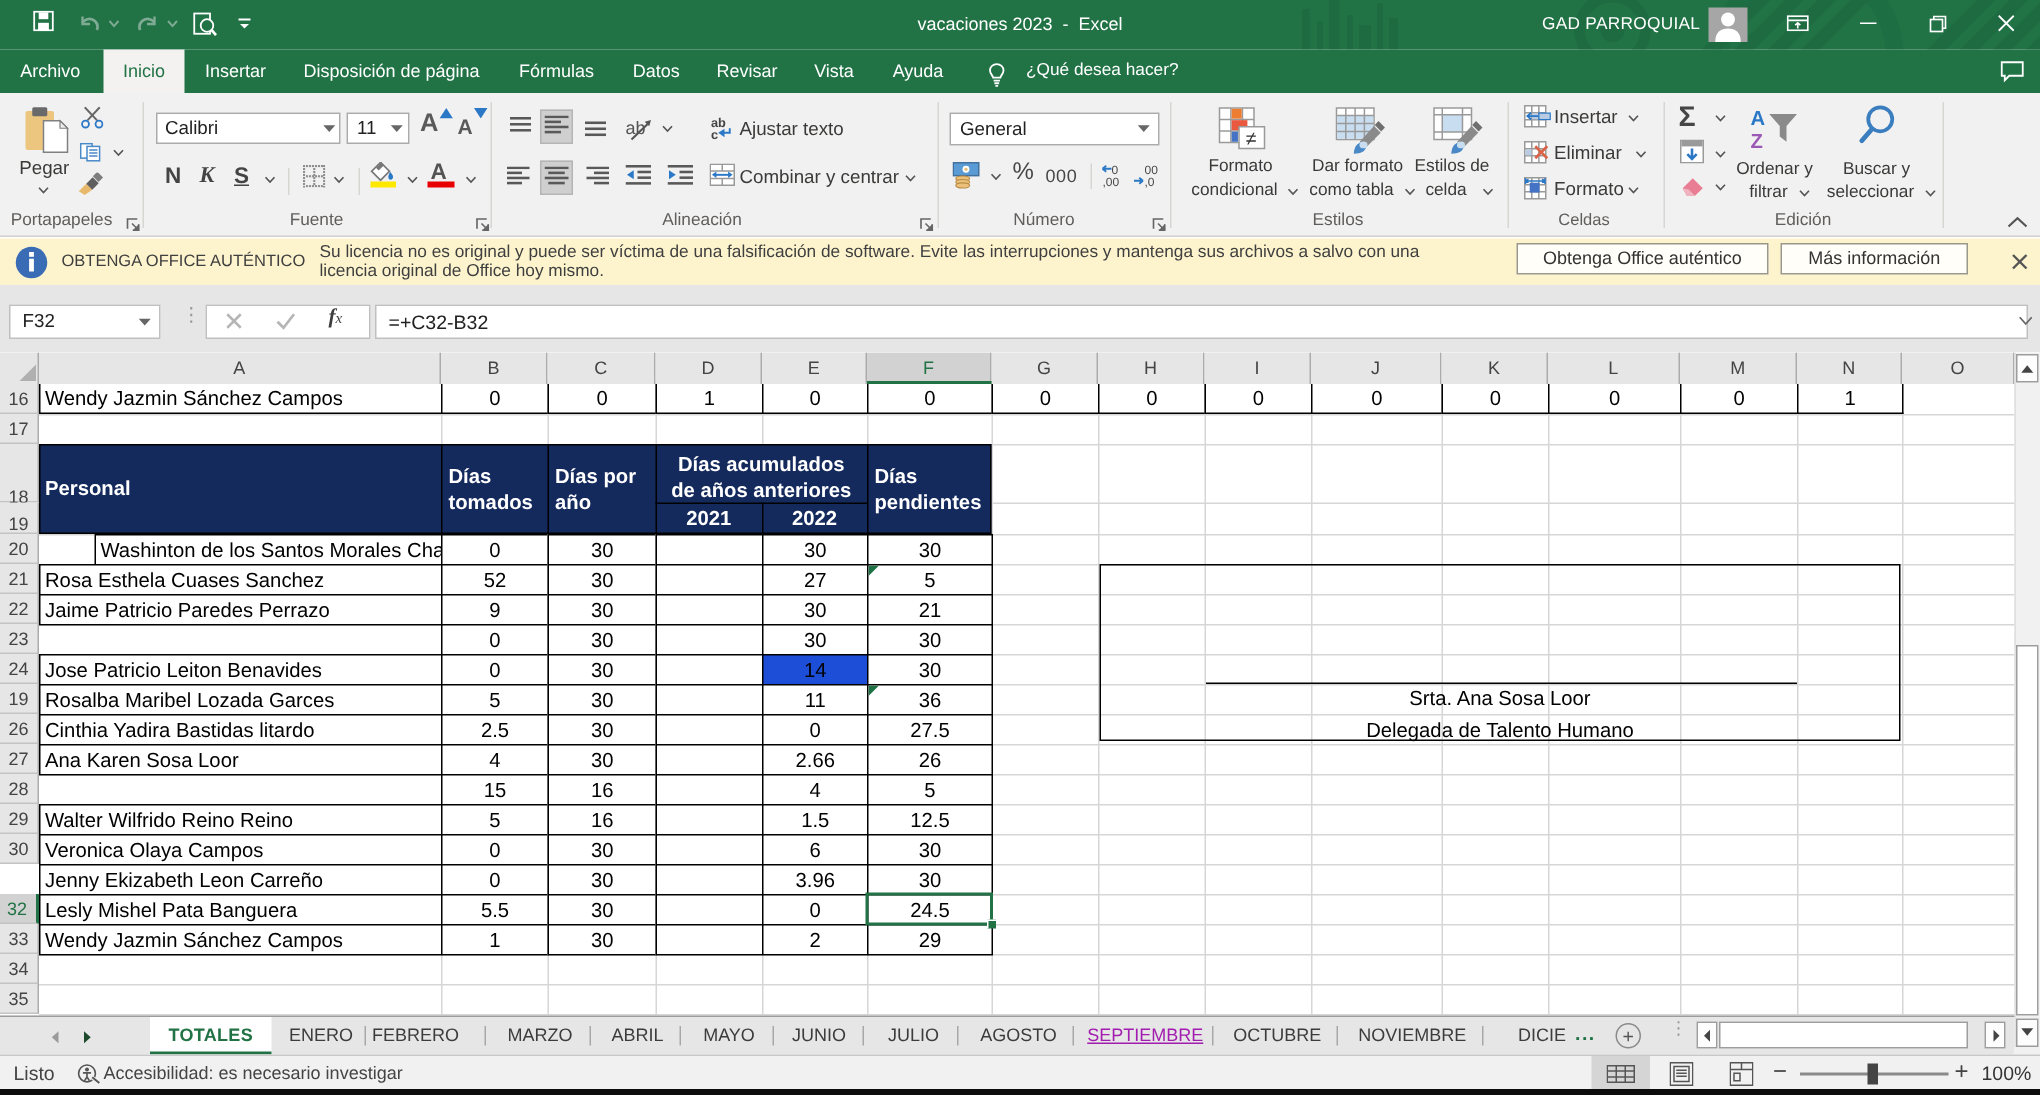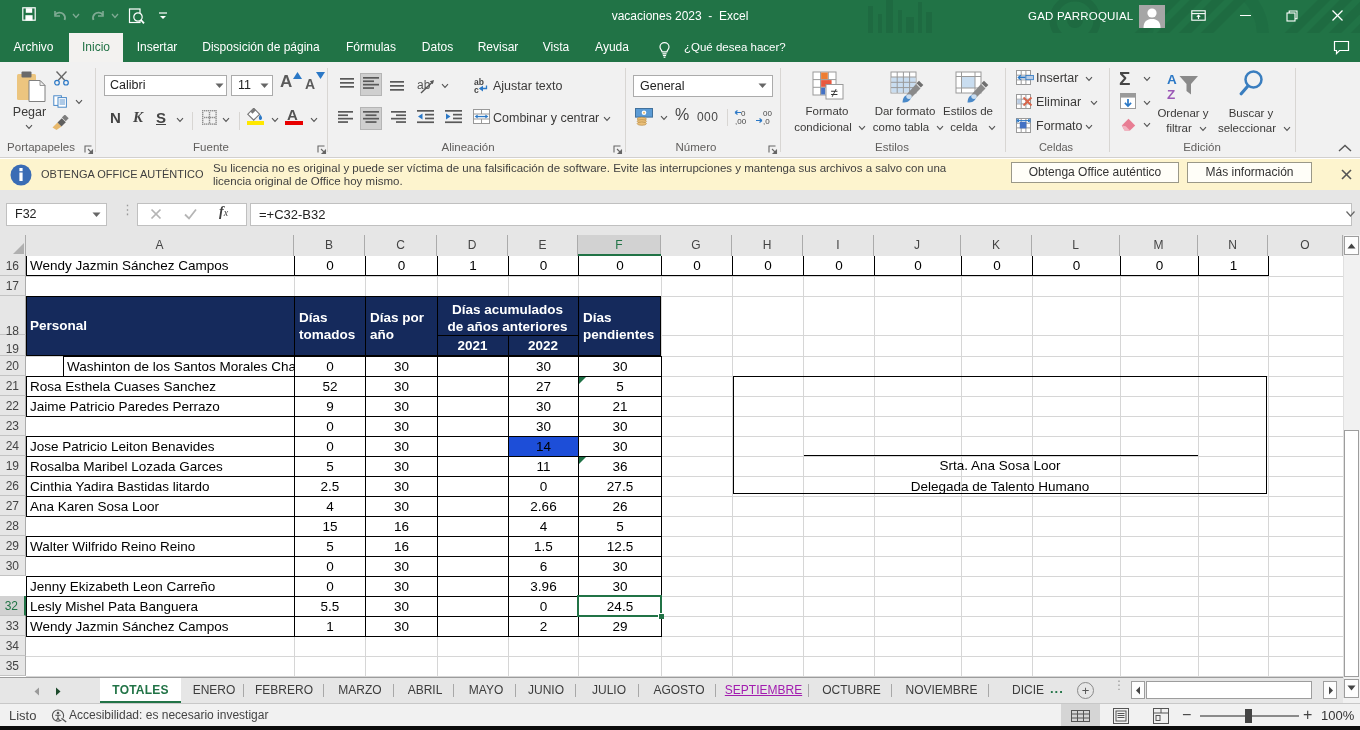--- a/index.html
+++ b/index.html
@@ -733,20 +733,21 @@
 <div class="ab" style="left:365px;top:281px;width:73px;height:21px;background:#fff;border:1px solid #000;font-size:13.5px;color:#000;text-align:center;line-height:19px;white-space:nowrap;overflow:hidden;">16</div>
 <div class="ab" style="left:437px;top:281px;width:72px;height:21px;background:#fff;border:1px solid #000;font-size:13.5px;color:#000;text-align:center;line-height:19px;white-space:nowrap;overflow:hidden;"></div>
 <div class="ab" style="left:508px;top:281px;width:71px;height:21px;background:#fff;border:1px solid #000;font-size:13.5px;color:#000;text-align:center;line-height:19px;white-space:nowrap;overflow:hidden;">4</div>
 <div class="ab" style="left:578px;top:281px;width:84px;height:21px;background:#fff;border:1px solid #000;font-size:13.5px;color:#000;text-align:center;line-height:19px;white-space:nowrap;overflow:hidden;">5</div>
 <div class="ab" style="left:26px;top:301px;width:269px;height:21px;background:#fff;border:1px solid #000;font-size:13.5px;color:#000;text-align:left;padding-left:3px;line-height:19px;white-space:nowrap;overflow:hidden;">Walter Wilfrido Reino Reino</div>
 <div class="ab" style="left:294px;top:301px;width:72px;height:21px;background:#fff;border:1px solid #000;font-size:13.5px;color:#000;text-align:center;line-height:19px;white-space:nowrap;overflow:hidden;">5</div>
 <div class="ab" style="left:365px;top:301px;width:73px;height:21px;background:#fff;border:1px solid #000;font-size:13.5px;color:#000;text-align:center;line-height:19px;white-space:nowrap;overflow:hidden;">16</div>
 <div class="ab" style="left:437px;top:301px;width:72px;height:21px;background:#fff;border:1px solid #000;font-size:13.5px;color:#000;text-align:center;line-height:19px;white-space:nowrap;overflow:hidden;"></div>
 <div class="ab" style="left:508px;top:301px;width:71px;height:21px;background:#fff;border:1px solid #000;font-size:13.5px;color:#000;text-align:center;line-height:19px;white-space:nowrap;overflow:hidden;">1.5</div>
 <div class="ab" style="left:578px;top:301px;width:84px;height:21px;background:#fff;border:1px solid #000;font-size:13.5px;color:#000;text-align:center;line-height:19px;white-space:nowrap;overflow:hidden;">12.5</div>
+<div class="ab" style="left:26px;top:321px;width:269px;height:21px;background:#fff;border:1px solid #000;font-size:13.5px;color:#000;text-align:left;padding-left:3px;line-height:19px;white-space:nowrap;overflow:hidden;">Veronica Olaya Campos</div>
 <div class="ab" style="left:294px;top:321px;width:72px;height:21px;background:#fff;border:1px solid #000;font-size:13.5px;color:#000;text-align:center;line-height:19px;white-space:nowrap;overflow:hidden;">0</div>
 <div class="ab" style="left:365px;top:321px;width:73px;height:21px;background:#fff;border:1px solid #000;font-size:13.5px;color:#000;text-align:center;line-height:19px;white-space:nowrap;overflow:hidden;">30</div>
 <div class="ab" style="left:437px;top:321px;width:72px;height:21px;background:#fff;border:1px solid #000;font-size:13.5px;color:#000;text-align:center;line-height:19px;white-space:nowrap;overflow:hidden;"></div>
 <div class="ab" style="left:508px;top:321px;width:71px;height:21px;background:#fff;border:1px solid #000;font-size:13.5px;color:#000;text-align:center;line-height:19px;white-space:nowrap;overflow:hidden;">6</div>
 <div class="ab" style="left:578px;top:321px;width:84px;height:21px;background:#fff;border:1px solid #000;font-size:13.5px;color:#000;text-align:center;line-height:19px;white-space:nowrap;overflow:hidden;">30</div>
 <div class="ab" style="left:26px;top:341px;width:269px;height:21px;background:#fff;border:1px solid #000;font-size:13.5px;color:#000;text-align:left;padding-left:3px;line-height:19px;white-space:nowrap;overflow:hidden;">Jenny Ekizabeth Leon Carreño</div>
 <div class="ab" style="left:294px;top:341px;width:72px;height:21px;background:#fff;border:1px solid #000;font-size:13.5px;color:#000;text-align:center;line-height:19px;white-space:nowrap;overflow:hidden;">0</div>
 <div class="ab" style="left:365px;top:341px;width:73px;height:21px;background:#fff;border:1px solid #000;font-size:13.5px;color:#000;text-align:center;line-height:19px;white-space:nowrap;overflow:hidden;">30</div>
 <div class="ab" style="left:437px;top:341px;width:72px;height:21px;background:#fff;border:1px solid #000;font-size:13.5px;color:#000;text-align:center;line-height:19px;white-space:nowrap;overflow:hidden;"></div>
 <div class="ab" style="left:508px;top:341px;width:71px;height:21px;background:#fff;border:1px solid #000;font-size:13.5px;color:#000;text-align:center;line-height:19px;white-space:nowrap;overflow:hidden;">3.96</div>
@@ -789,21 +790,21 @@
 <div class="ab" style="left:0;top:677px;width:1343px;height:26px;background:#e6e6e6;border-top:1px solid #9c9c9c;">
 <svg class="ab" style="left:33px;top:9px;" width="8" height="9" viewBox="0 0 8 9">
       <path d="M6 0.5 L1.5 4.5 L6 8.5 Z" fill="#9a9a9a"></path>
     </svg>
 <svg class="ab" style="left:54px;top:9px;" width="8" height="9" viewBox="0 0 8 9">
       <path d="M2 0.5 L6.5 4.5 L2 8.5 Z" fill="#1d4a2c"></path>
     </svg>
 <div class="ab" style="left:100px;top:0;width:81px;height:25px;background:#fff;border-bottom:2px solid #217346;color:#217346;font-weight:bold;font-size:12px;text-align:center;line-height:24px;letter-spacing:.2px;">TOTALES</div>
 <div class="ab" style="left:188px;top:0;width:52px;height:25px;color:#3c3c3c;font-size:12px;text-align:center;line-height:25px;">ENERO</div>
 <div class="ab" style="left:243px;top:6px;width:1px;height:13px;background:#a8a8a8;"></div>
-<div class="ab" style="left:248px;top:0;width:72px;height:25px;color:#3c3c3c;font-size:12px;text-align:center;line-height:25px;">FEBRERO</div>
+<div class="ab" style="left:248px;top:0;width:72px;height:25px;color:#3c3c3c;font-size:12px;text-align:left;line-height:25px;">FEBRERO</div>
 <div class="ab" style="left:323px;top:6px;width:1px;height:13px;background:#a8a8a8;"></div>
 <div class="ab" style="left:330px;top:0;width:60px;height:25px;color:#3c3c3c;font-size:12px;text-align:center;line-height:25px;">MARZO</div>
 <div class="ab" style="left:393px;top:6px;width:1px;height:13px;background:#a8a8a8;"></div>
 <div class="ab" style="left:400px;top:0;width:50px;height:25px;color:#3c3c3c;font-size:12px;text-align:center;line-height:25px;">ABRIL</div>
 <div class="ab" style="left:453px;top:6px;width:1px;height:13px;background:#a8a8a8;"></div>
 <div class="ab" style="left:460px;top:0;width:52px;height:25px;color:#3c3c3c;font-size:12px;text-align:center;line-height:25px;">MAYO</div>
 <div class="ab" style="left:515px;top:6px;width:1px;height:13px;background:#a8a8a8;"></div>
 <div class="ab" style="left:520px;top:0;width:52px;height:25px;color:#3c3c3c;font-size:12px;text-align:center;line-height:25px;">JUNIO</div>
 <div class="ab" style="left:575px;top:6px;width:1px;height:13px;background:#a8a8a8;"></div>
 <div class="ab" style="left:583px;top:0;width:52px;height:25px;color:#3c3c3c;font-size:12px;text-align:center;line-height:25px;">JULIO</div>

